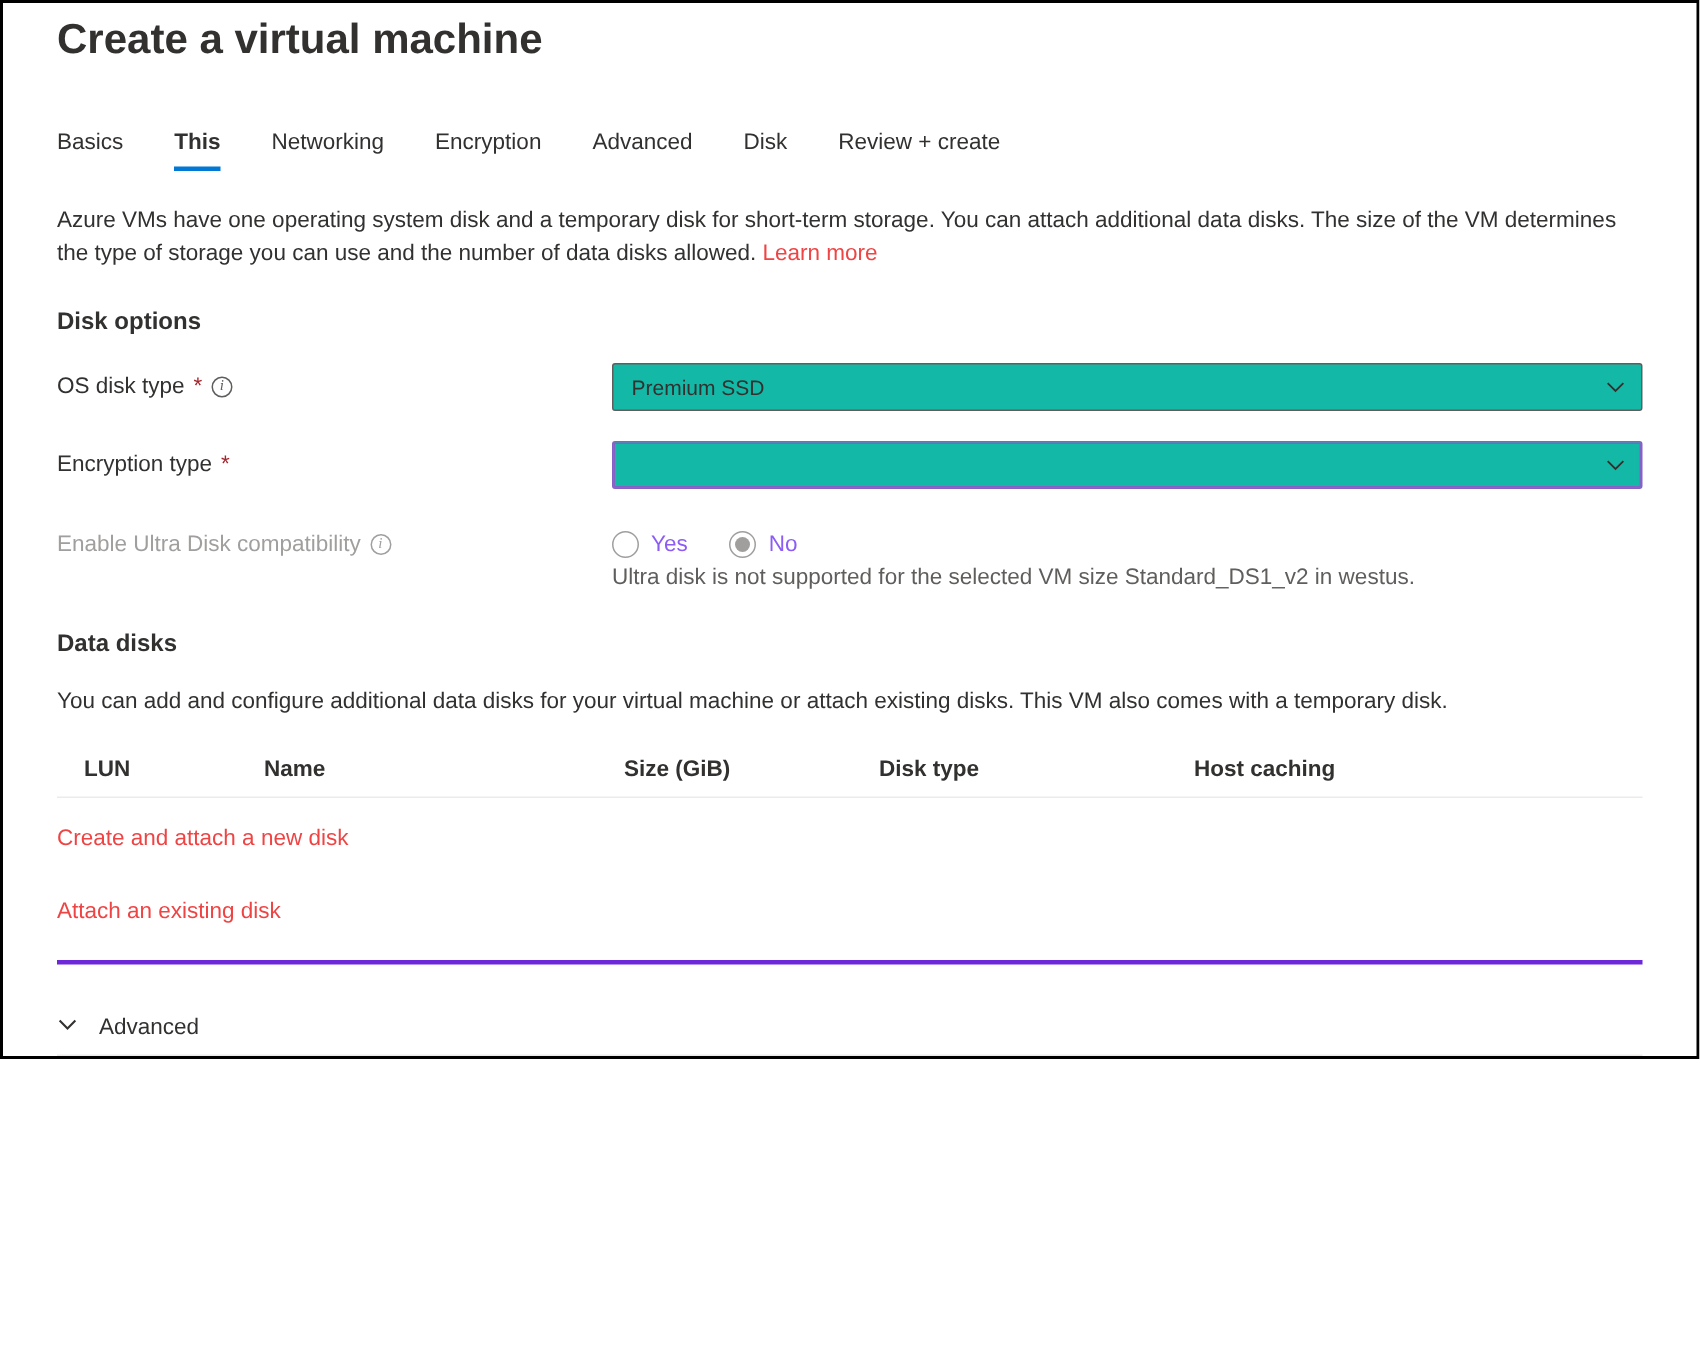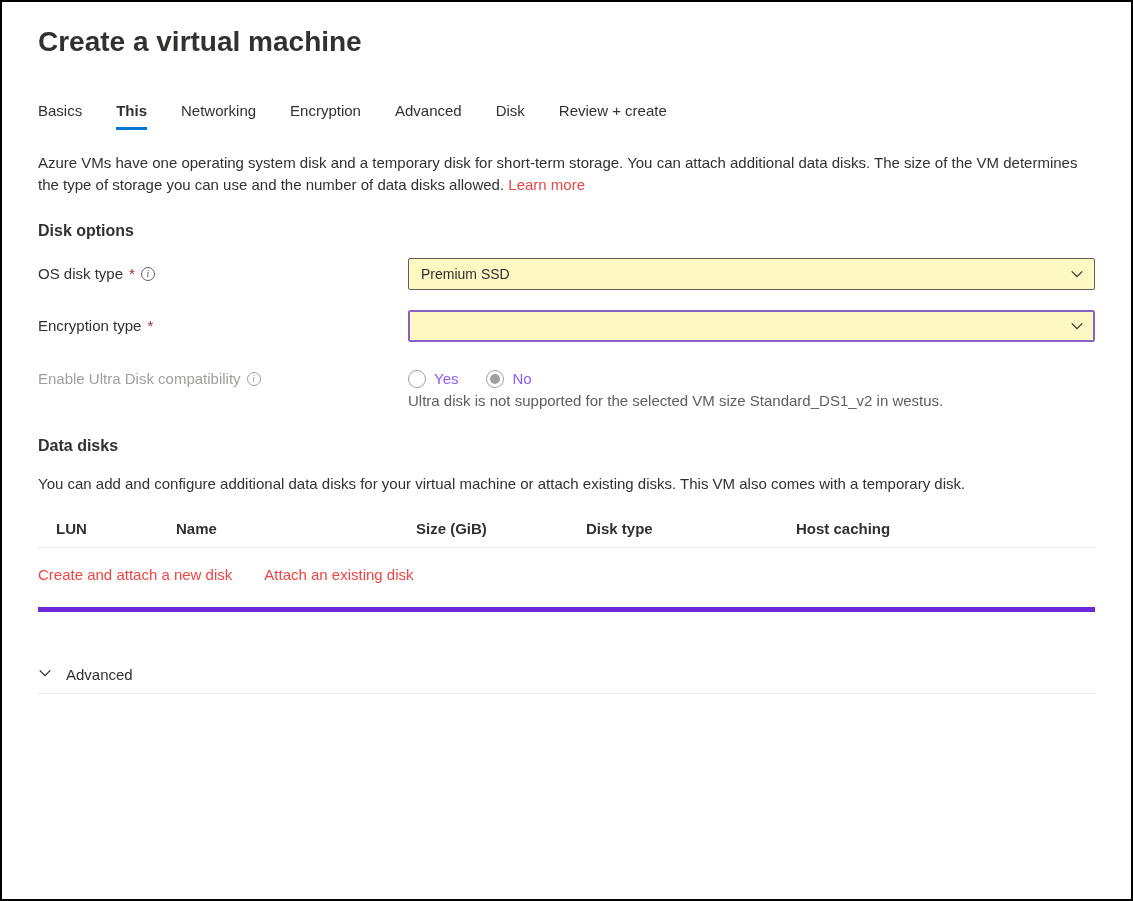--- a/index.html
+++ b/index.html
@@ -5,23 +5,23 @@
   * { box-sizing: border-box; }
   body {
     margin: 0;
     font-family: "Segoe UI", -apple-system, BlinkMacSystemFont, sans-serif;
     font-size: 14px;
     color: #323130;
     background: #fff;
   }
   .frame {
     width: 1133px;
-    height: 901px;
+    height: 706px;
     border: 2px solid #000;
-    padding: 20px 36px 0 36px;
+    padding: 4px 36px 0 36px;
     overflow: hidden;
   }
   .page-title {
     font-size: 28px;
     font-weight: 600;
     margin: 4px 0 40px 0;
   }
   .tabs {
     display: flex;
     gap: 34px;
@@ -82,21 +82,21 @@
     flex: 1;
     height: 32px;
     border: 1px solid #605e5c;
     border-radius: 2px;
     padding: 0 32px 0 12px;
     font-size: 14px;
     position: relative;
     display: flex;
     align-items: center;
     cursor: pointer;
-    background: #fef9c3;
+    background: #14b8a6;
   }
   .select.focused {
     border: 1px solid #8661c5;
     box-shadow: 0 0 0 1px #8661c5 inset;
   }
   .chevron-down {
     position: absolute;
     right: 10px;
     top: 50%;
     transform: translateY(-50%);
@@ -148,22 +148,23 @@
   }
   .col-lun   { width: 120px; }
   .col-name  { width: 240px; }
   .col-size  { width: 170px; }
   .col-type  { width: 210px; }
   .col-cache { flex: 1; }
   .table-actions {
     display: flex;
     gap: 32px;
     padding: 18px 0 24px 0;
-    border-bottom: 5px solid #6d28d9;
-    margin-bottom: 44px;
+    border-bottom: 3px solid #6d28d9;
+    margin-bottom: 23px;
+    flex-direction: column;
   }
   .table-actions .link { font-size: 15px; }
   .expander {
     display: flex;
     align-items: center;
     gap: 14px;
     padding: 10px 0;
     border-bottom: 1px solid #edebe9;
     cursor: pointer;
   }

